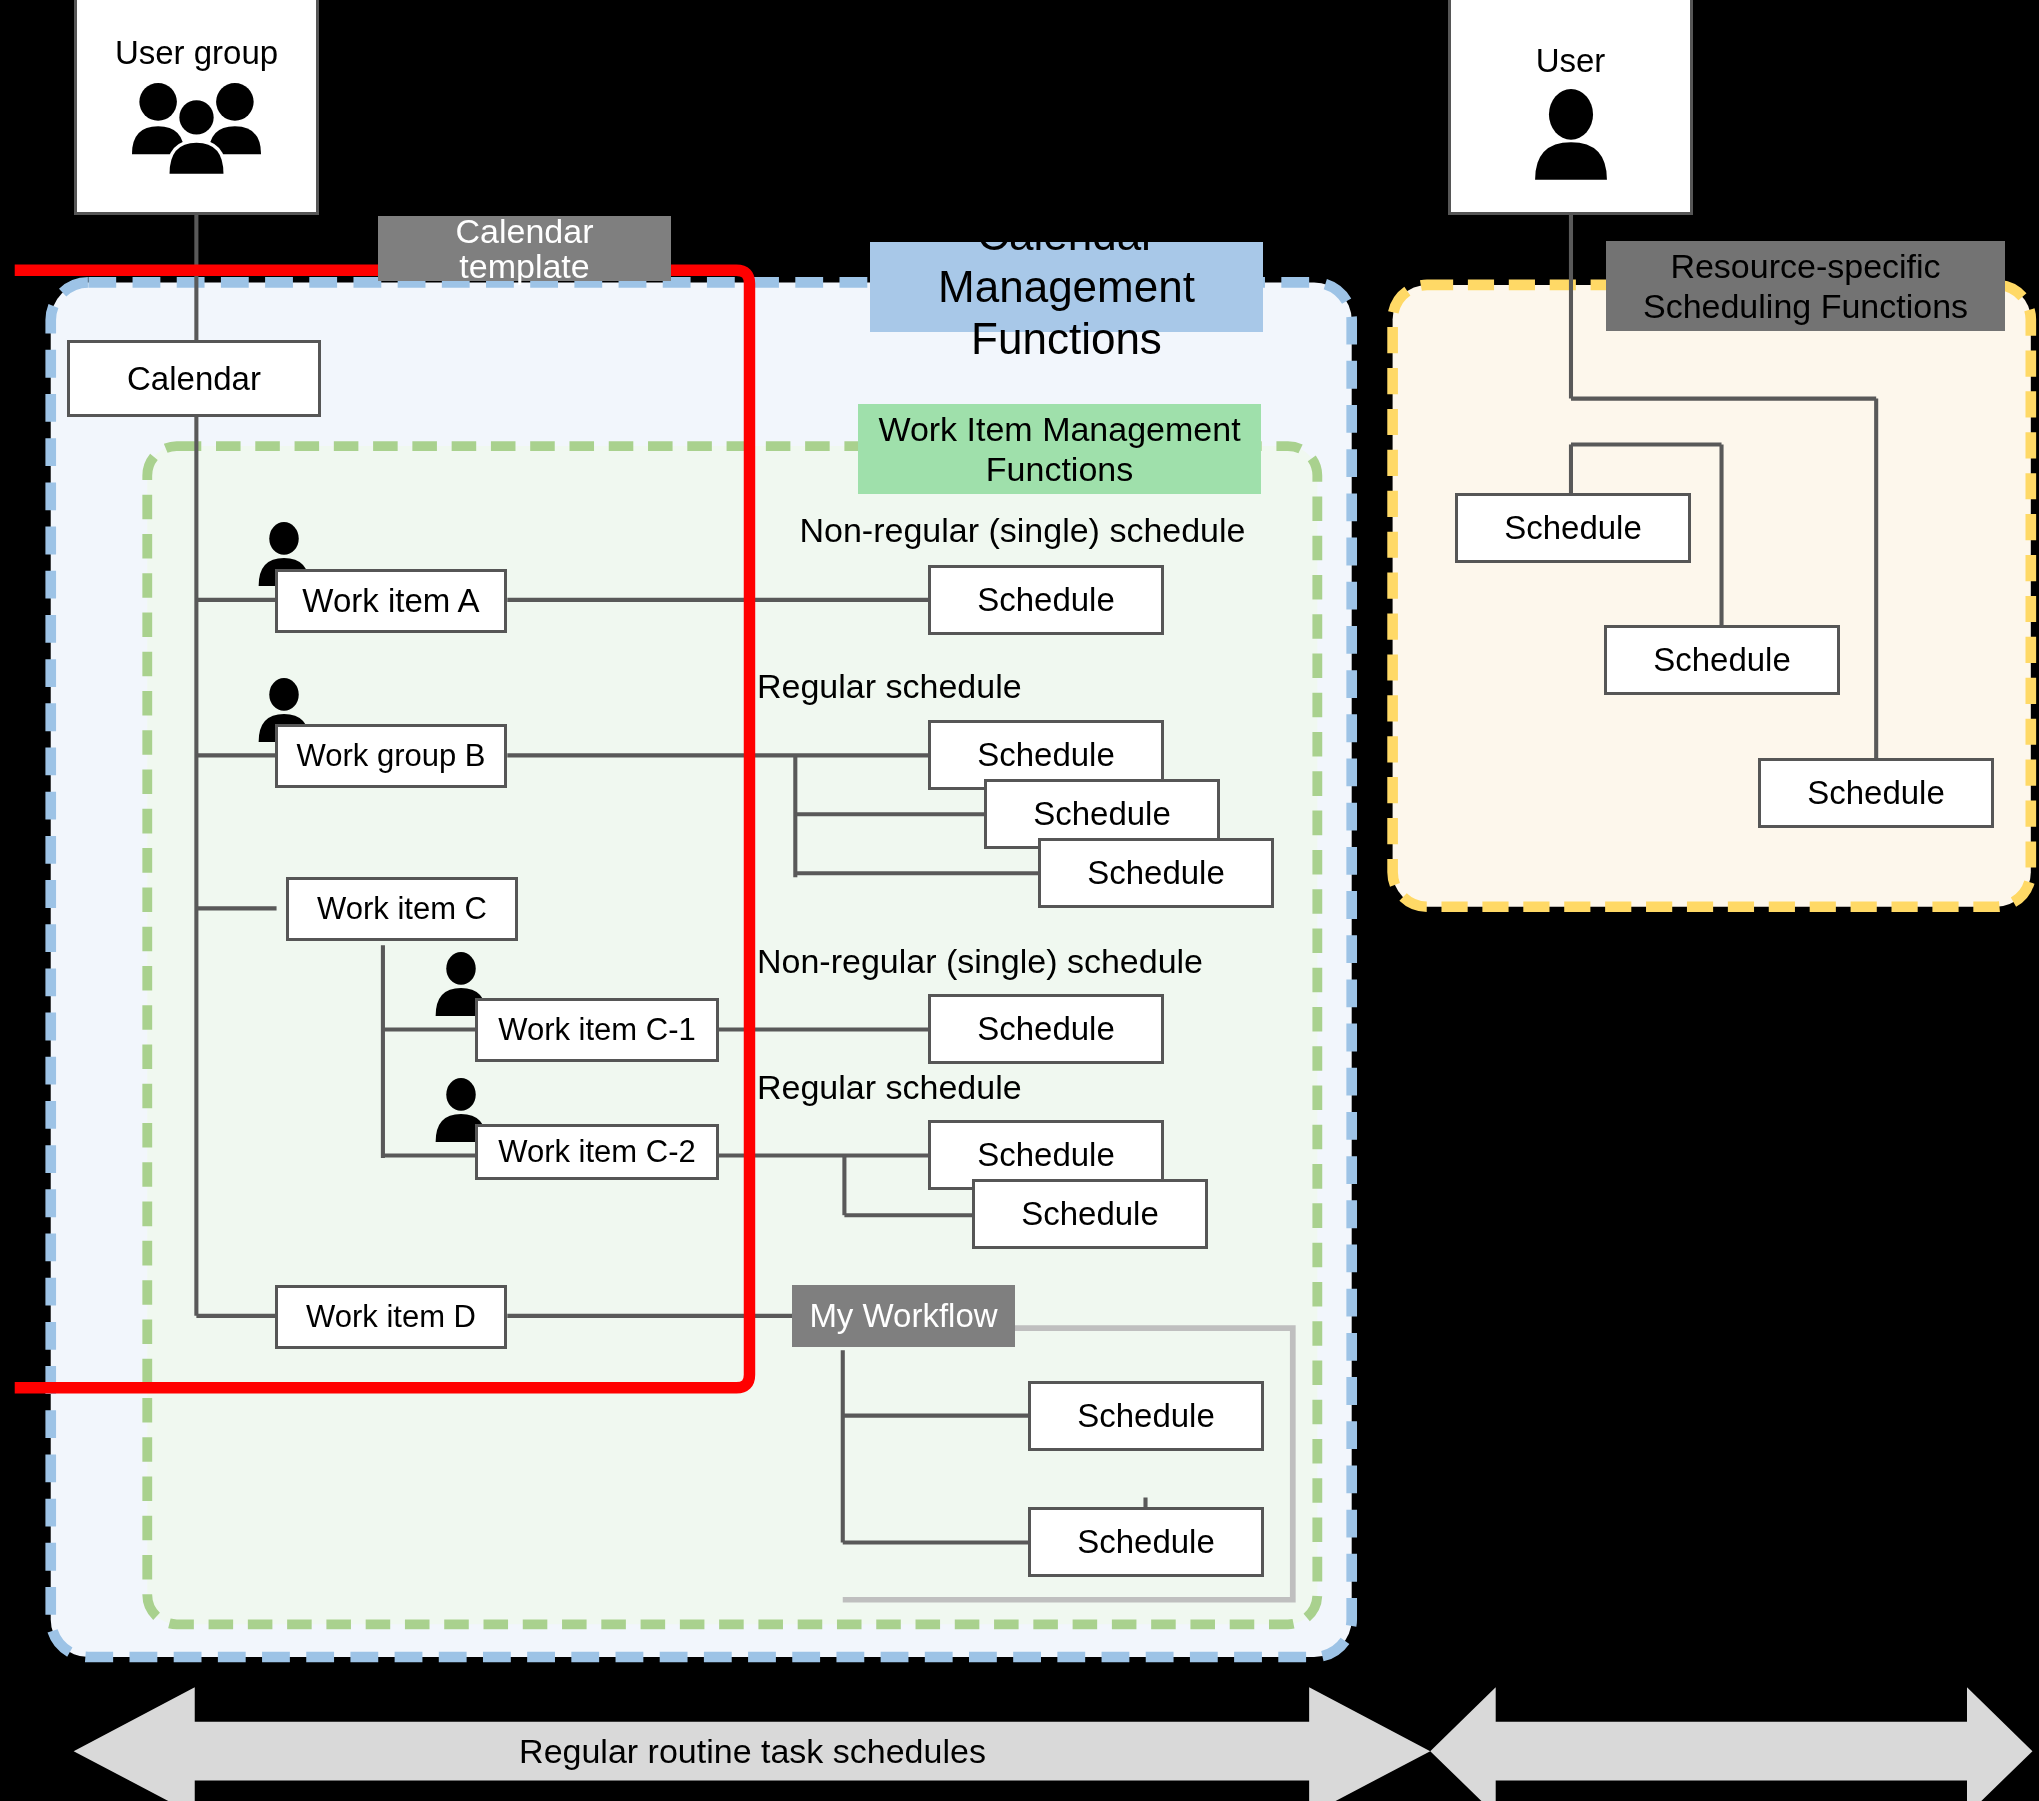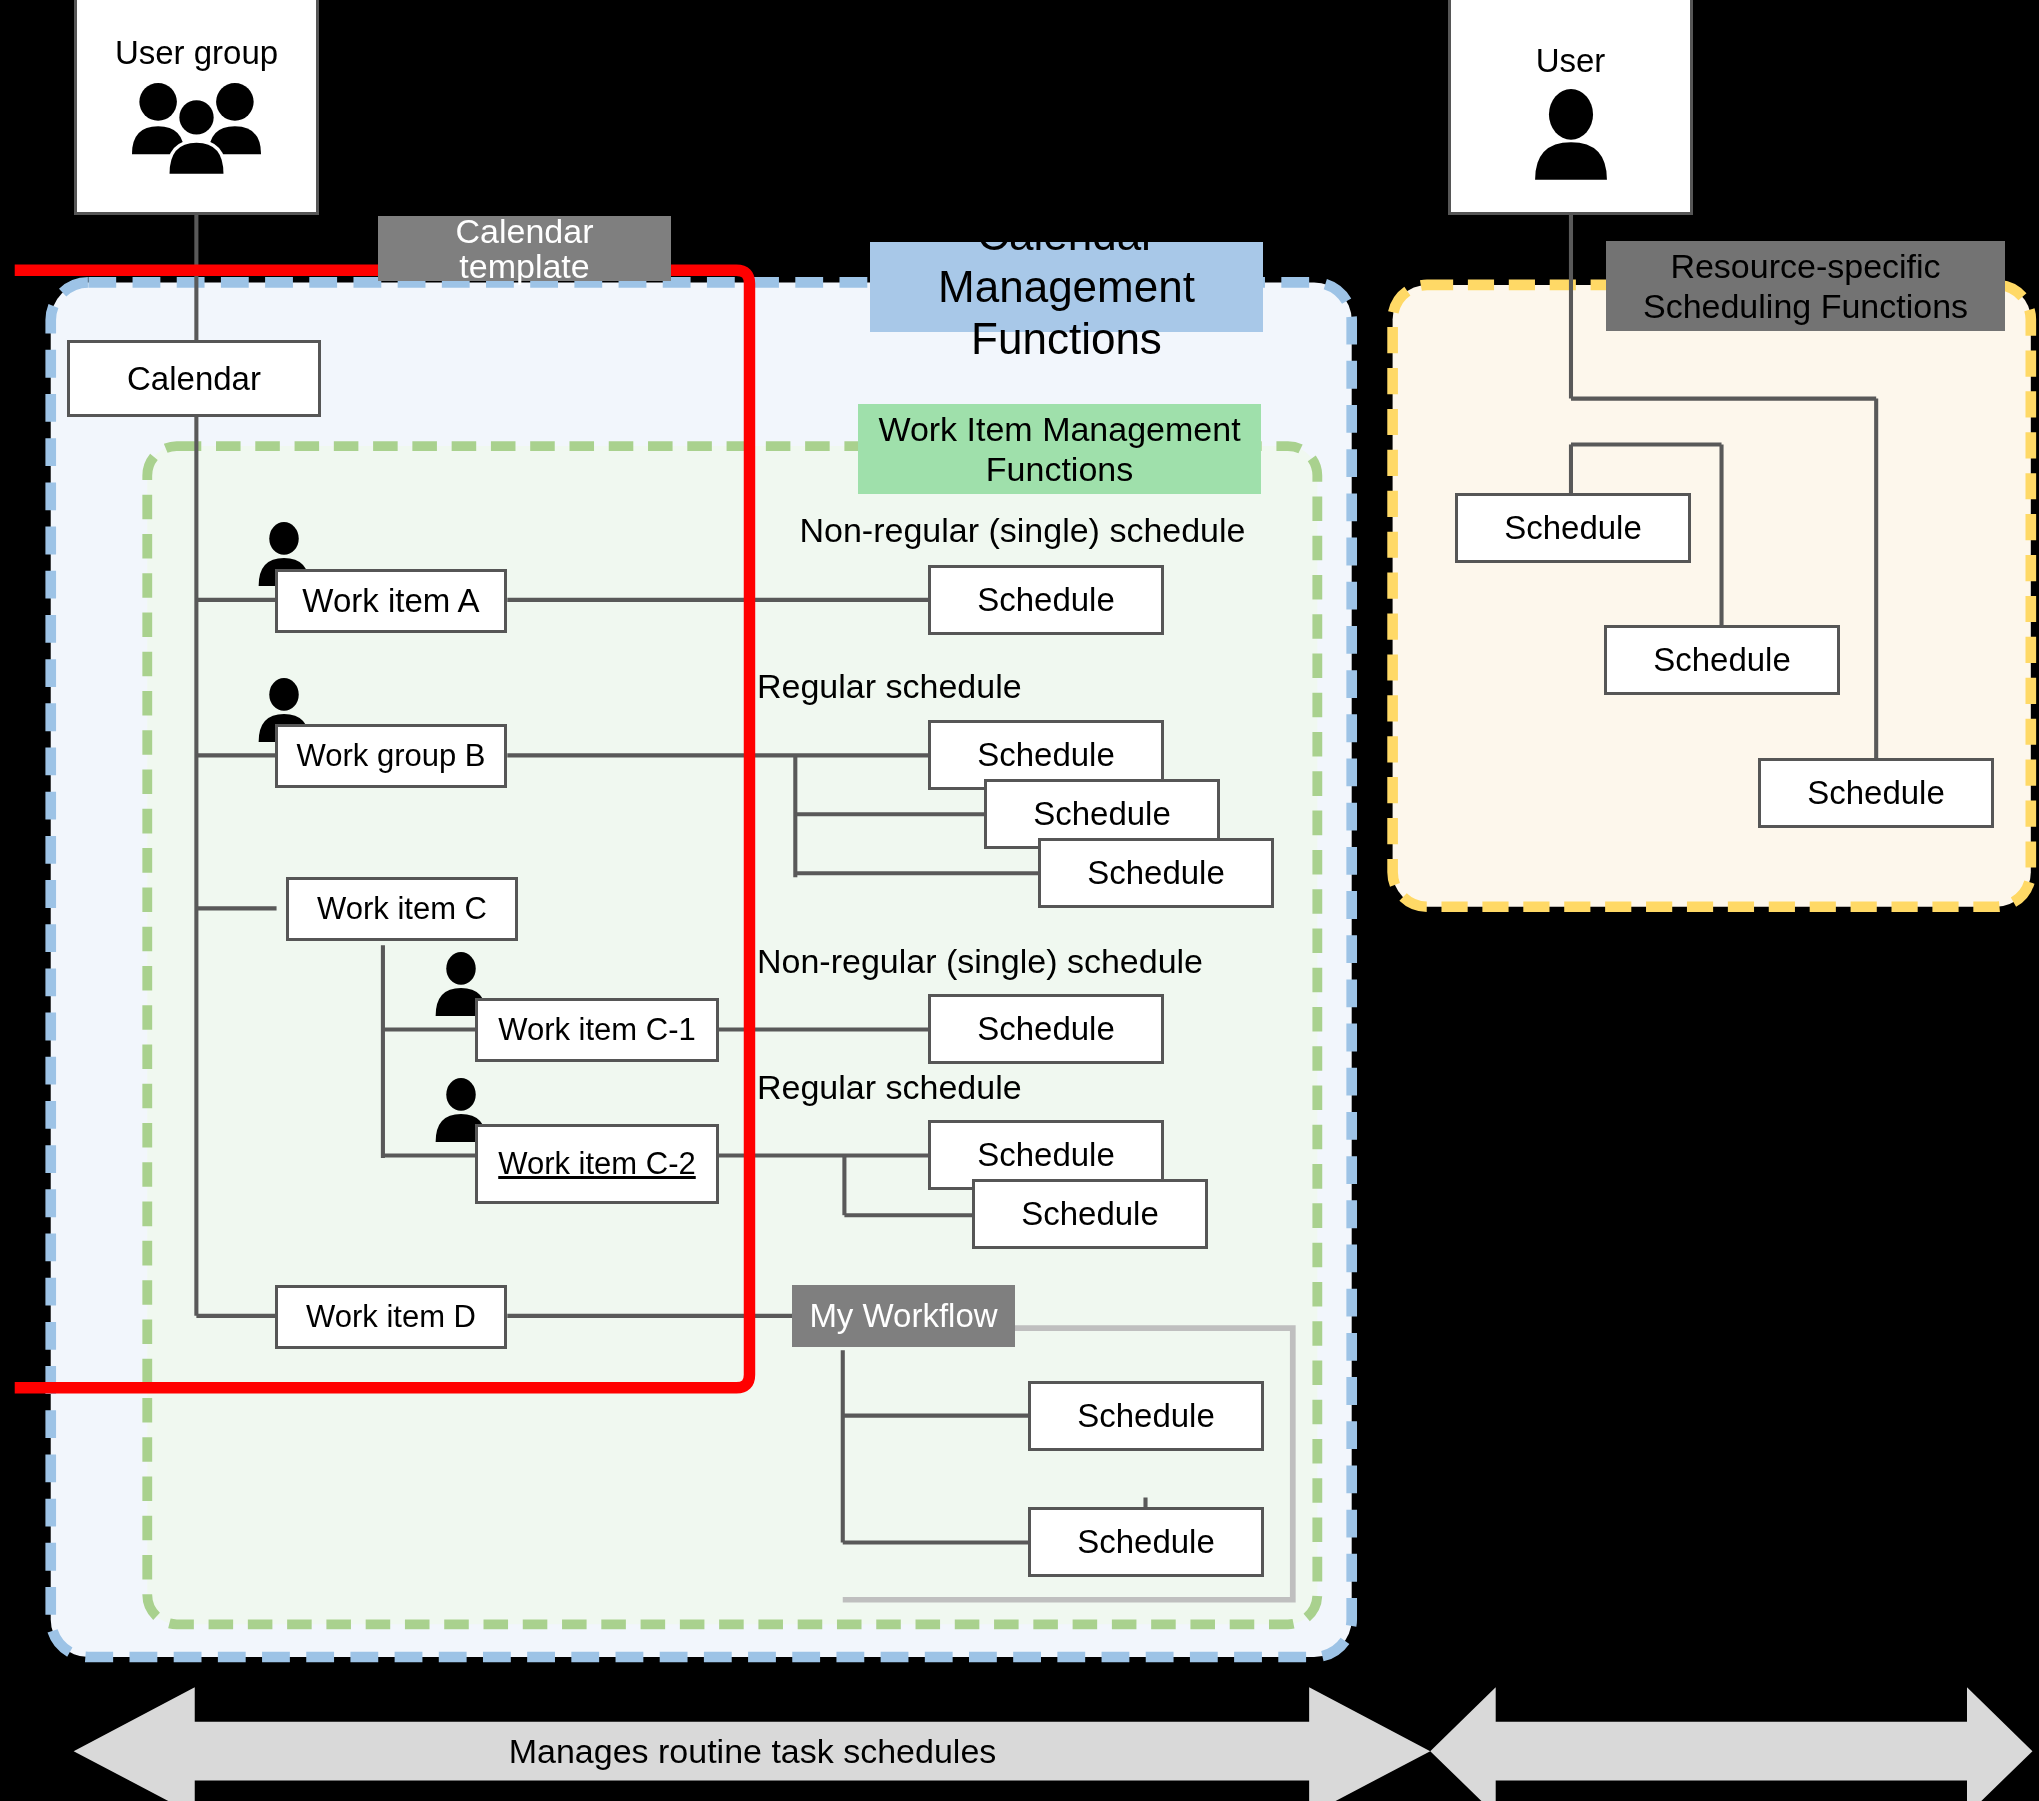--- a/index.html
+++ b/index.html
@@ -139,21 +139,21 @@
   </svg>
   <svg width="54" height="64" viewBox="0 0 66 78" style="position:absolute;left:434px;top:1078px;">
     <ellipse cx="33" cy="20" rx="18" ry="20" fill="#000"></ellipse>
     <path d="M2 78 Q2 44 33 44 Q64 44 64 78 Z" fill="#000"></path>
   </svg>
 
   <div class="node wbox" style="left:275px;top:569px;width:232px;height:64px;font-size:33px;">Work item A</div>
   <div class="node wbox" style="left:275px;top:724px;width:232px;height:64px;font-size:31px;">Work group B</div>
   <div class="node wbox" style="left:286px;top:877px;width:232px;height:64px;font-size:31px;">Work item C</div>
   <div class="node wbox" style="left:475px;top:998px;width:244px;height:64px;font-size:31px;">Work item C-1</div>
-  <div class="node wbox" style="left:475px;top:1124px;width:244px;height:80px;font-size:31px;text-decoration:underline;">Work item C-2</div>
+  <div class="node wbox" style="left:475px;top:1124px;width:244px;height:56px;font-size:31px;">Work item C-2</div>
   <div class="node wbox" style="left:275px;top:1285px;width:232px;height:64px;font-size:31px;">Work item D</div>
 
   <div class="node plain" style="left:769px;top:507px;width:507px;height:46px;font-size:34px;">Non-regular (single) schedule</div>
   <div class="node plain" style="left:757px;top:663px;width:360px;height:46px;font-size:34px;
               justify-content:flex-start;">Regular schedule</div>
   <div class="node plain" style="left:757px;top:938px;width:507px;height:46px;font-size:34px;
               justify-content:flex-start;">Non-regular (single) schedule</div>
   <div class="node plain" style="left:757px;top:1064px;width:360px;height:46px;font-size:34px;
               justify-content:flex-start;">Regular schedule</div>
 
@@ -173,16 +173,16 @@
   <div class="node wbox" style="left:1028px;top:1507px;width:236px;height:70px;font-size:33px;">Schedule</div>
 
   <div class="node wbox" style="left:1455px;top:493px;width:236px;height:70px;font-size:33px;">Schedule</div>
   <div class="node wbox" style="left:1604px;top:625px;width:236px;height:70px;font-size:33px;">Schedule</div>
   <div class="node wbox" style="left:1758px;top:758px;width:236px;height:70px;font-size:33px;">Schedule</div>
 
   <svg class="layer" viewBox="0 0 2492 2202" width="2039" height="1802">
     <polygon points="90,2140 238,2062 238,2104 1600,2104 1600,2062 1748,2140 1600,2218 1600,2176 238,2176 238,2218" fill="#d9d9d9"></polygon>
     <polygon points="1748,2140 1828,2062 1828,2104 2404,2104 2404,2062 2484,2140 2404,2218 2404,2176 1828,2176 1828,2218" fill="#d9d9d9"></polygon>
   </svg>
-  <div class="arrowtext" style="left:195px;top:1722px;width:1115px;height:59px;font-size:34px;">Manages routine task schedules</div>
+  <div class="arrowtext" style="left:195px;top:1722px;width:1115px;height:59px;font-size:34px;">Regular routine task schedules</div>
 
 </div>
 
 
 </body></html>

